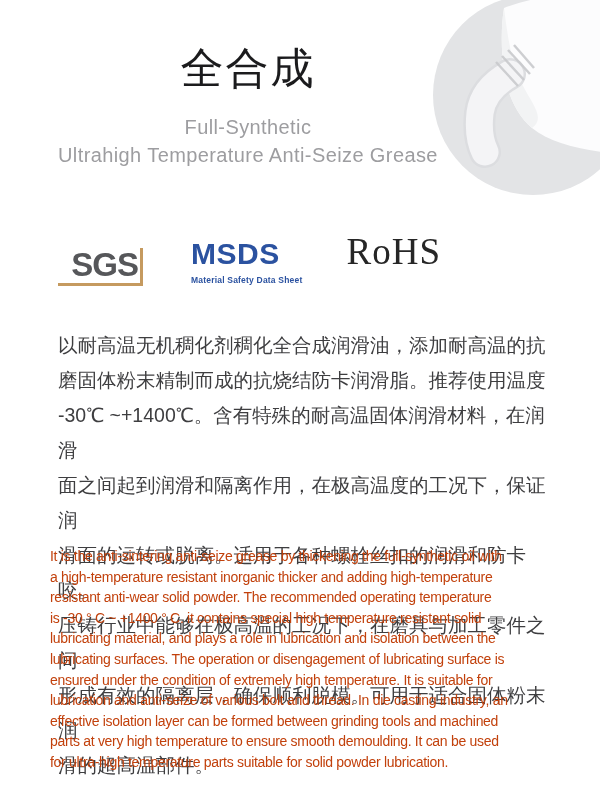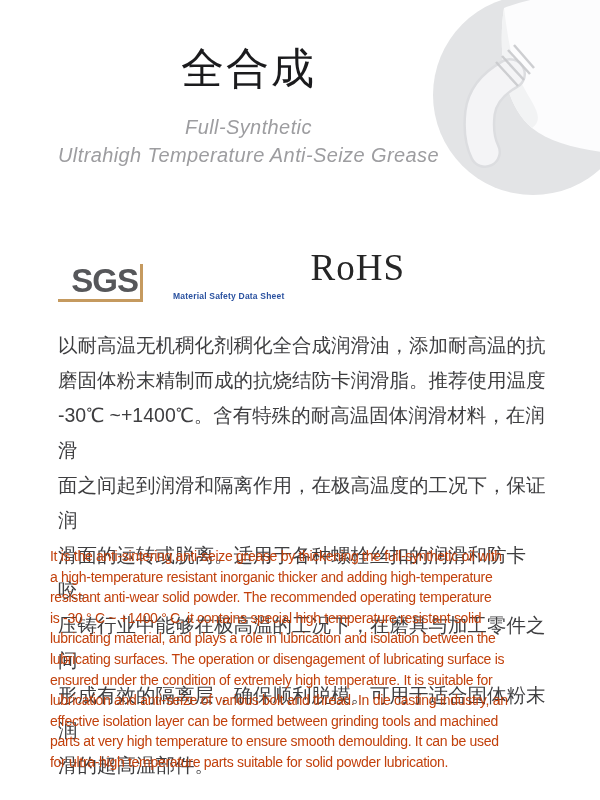--- a/index.html
+++ b/index.html
@@ -13,28 +13,28 @@
   .title-block{position:absolute;left:58px;top:44px;text-align:center;}
   .title-cn1{
     font-size:43px;line-height:49px;font-weight:500;color:#1b1b1d;
     letter-spacing:2px;white-space:nowrap;
   }
   .title-cn2{
     font-size:47px;line-height:53px;font-weight:700;color:#b02a69;
     letter-spacing:1px;white-space:nowrap;
   }
   .subtitle{
-    margin-top:21px;font-style:italic;color:#9d9da0;
+    margin-top:21px;color:#9d9da0;
     font-size:20px;line-height:27.5px;letter-spacing:0.4px;
     white-space:pre-line;
   }
 
   .cert-row{
-    position:absolute;left:58px;top:250px;
-    display:flex;align-items:flex-end;
+    position:absolute;left:58px;top:234px;
+    display:flex;align-items:flex-end;gap:18px;
   }
   .sgs-logo{
     width:80px;text-align:right;
     border-right:3px solid #c59a5f;border-bottom:3px solid #c59a5f;
     padding:0 2px 2px 0;
   }
   .sgs-text{
     font-weight:700;font-size:33px;line-height:33px;color:#56575a;
     letter-spacing:-1px;
   }
@@ -88,20 +88,21 @@
   <div class="title-cn1">全合成</div>
   <div class="subtitle">Full-Synthetic
 Ultrahigh Temperature Anti-Seize Grease</div>
 </div>
 
 <div class="cert-row">
   <div class="sgs-logo">
     <span class="sgs-text">SGS</span>
   </div>
   <div class="msds-logo">
+    <div class="msds-text">MSDS</div>
     <div class="msds-caption">Material Safety Data Sheet</div>
   </div>
   <div class="rohs-logo">RoHS</div>
 </div>
 
 <div class="desc-cn">以耐高温无机稠化剂稠化全合成润滑油，添加耐高温的抗
 磨固体粉末精制而成的抗烧结防卡润滑脂。推荐使用温度
 -30℃ ~+1400℃。含有特殊的耐高温固体润滑材料，在润滑
 面之间起到润滑和隔离作用，在极高温度的工况下，保证润
 滑面的运转或脱离。适用于各种螺栓丝扣的润滑和防卡咬。

